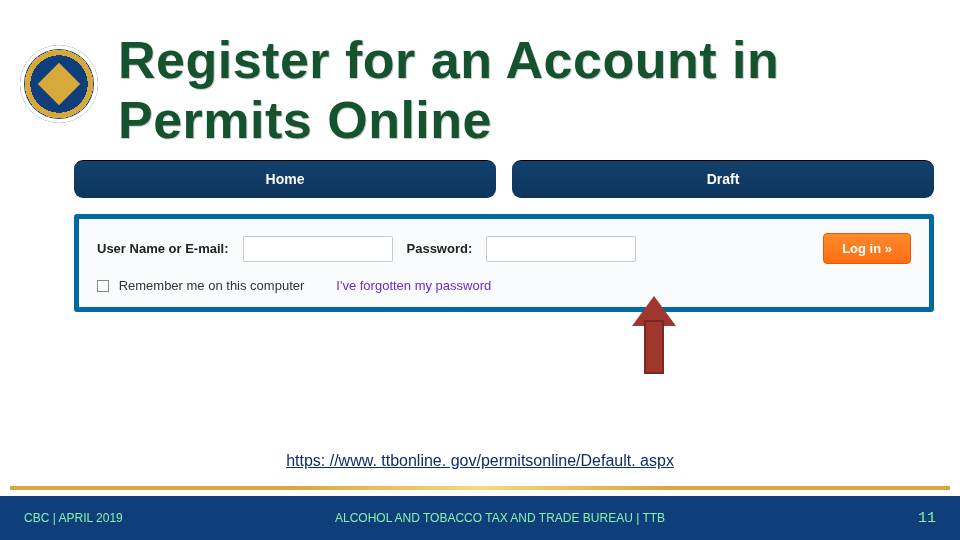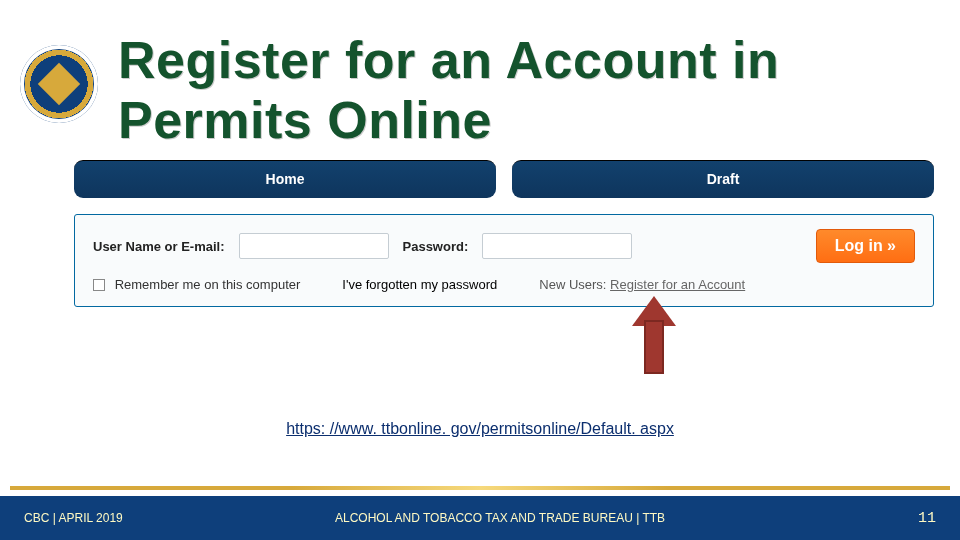--- a/index.html
+++ b/index.html
@@ -56,21 +56,21 @@
     color: #ffffff;
     font-weight: 700;
     text-align: center;
     font-size: 14px;
     padding: 10px 0 11px 0;
     border-radius: 9px;
     border-top: 1px solid #000;
   }
   .login-card {
     margin-top: 16px;
-    border: 1px solid #0369a1;
+    border: 5px solid #0369a1;
     border-radius: 3px;
     background: #f9fbfc;
   }
   .login-top {
     display: flex;
     align-items: center;
     padding: 14px 18px 8px 18px;
     gap: 14px;
     font-size: 13px;
   }
@@ -80,42 +80,42 @@
     width: 150px;
     background: #fff;
     border: 1px solid #c5cdd3;
     border-radius: 2px;
   }
   .login-btn {
     margin-left: auto;
     background: linear-gradient(#ff8a2b, #ff6e13);
     color: #fff;
     font-weight: 700;
-    font-size: 16px;
+    font-size: 13px;
     padding: 7px 18px;
     border-radius: 4px;
     border: 1px solid #e25a0a;
   }
   .login-bottom {
     display: flex;
     align-items: center;
     padding: 6px 18px 14px 18px;
-    gap: 42px;
+    gap: 32px;
     font-size: 13px;
     color: #333;
   }
   .checkbox {
     width: 12px; height: 12px;
     border: 1px solid #888;
     background: #fff;
     display: inline-block;
     margin-right: 6px;
     vertical-align: -2px;
   }
-  .link { color: #000000; }
+  .link { color: #6d28d9; }
   .new-users { color:#555; }
   .new-users a { color:#666; text-decoration: underline; }
   .arrow {
     position: absolute;
     left: 558px;
     top: 136px;
     width: 44px;
     height: 78px;
   }
   .arrow .shaft {
@@ -129,39 +129,39 @@
     position: absolute;
     left: 0; top: 0;
     width: 0; height: 0;
     border-left: 22px solid transparent;
     border-right: 22px solid transparent;
     border-bottom: 30px solid #9f372f;
   }
   .url-line {
     position: absolute;
     left: 0; right: 0;
-    top: 420px;
+    top: 452px;
     text-align: center;
     font-size: 16px;
     color: #0b2e6e;
   }
   .url-line span { text-decoration: underline; }
   .gold-bar {
     position: absolute;
     left: 10px; right: 10px;
     bottom: 50px;
     height: 4px;
     background: linear-gradient(90deg, #d7a93b 30%, #f6d97c 50%, #d7a93b 70%);
   }
   .footer {
     position: absolute;
     left: 0; right: 0; bottom: 0;
     height: 44px;
     background: #0e3f7b;
-    color: #fef9c3;
+    color: #86efac;
     display: flex;
     align-items: center;
     font-size: 12px;
     padding: 0 24px;
     justify-content: flex-end;
   }
   .footer-center {
     position: absolute;
     left: 50%;
     transform: translateX(-50%);
@@ -194,23 +194,20 @@
       <span class="lbl">Password:</span>
       <span class="field"></span>
       <span class="login-btn">Log in »</span>
     </div>
     <div class="login-bottom">
       <span>
         <span class="checkbox"></span>
         <span>Remember me on this computer</span>
       </span>
       <span class="link">I've forgotten my password</span>
-      <span class="new-users">
-        <span>New Users: </span><a>Register for an Account</a>
-      </span>
     </div>
   </div>
 
   <div class="arrow">
     <div class="head"></div>
     <div class="shaft"></div>
   </div>
 </div>
 
 <div class="url-line">

